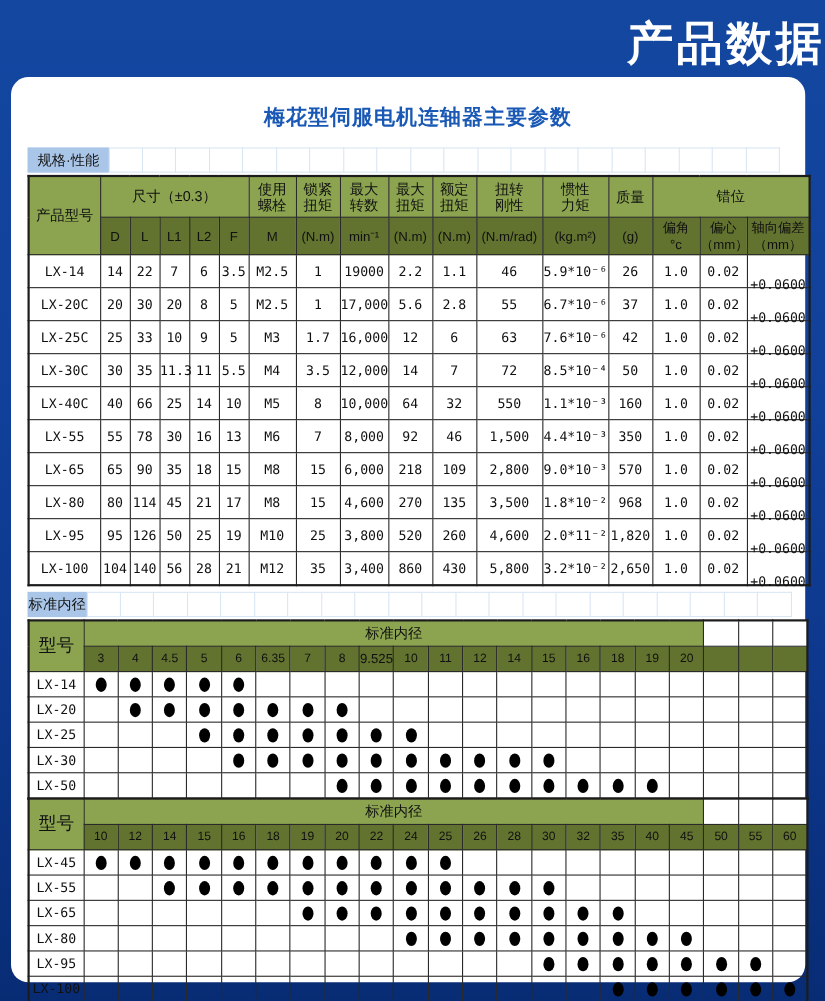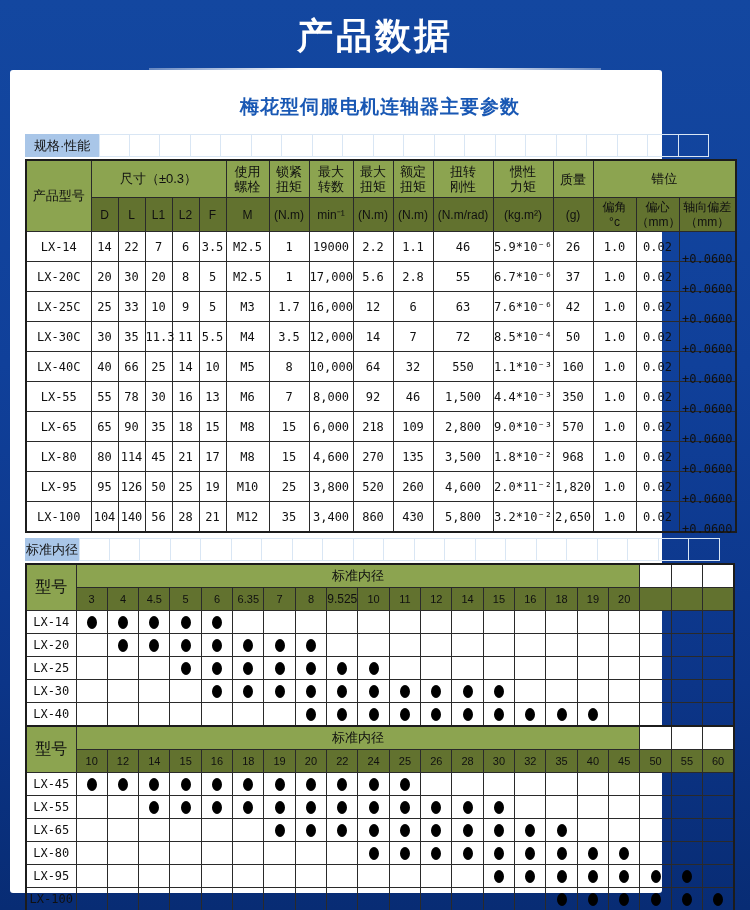--- a/index.html
+++ b/index.html
@@ -1,26 +1,26 @@
 <!DOCTYPE html>
 <html><head>
 <meta charset="utf-8">
 <style>
   html,body{margin:0;padding:0;}
   .page{width:750px;height:910px;position:relative;overflow:hidden;
     background:linear-gradient(180deg,#1347a0 0%,#10409a 40%,#0c3588 75%,#082c74 100%);
     font-family:"Liberation Sans",sans-serif;}
   
   .banner{padding-top:12px;}
-  .banner-title{color:#ffffff;font-size:36px;font-weight:bold;text-align:center;letter-spacing:3px;}
+  .banner-title{color:#ffffff;font-size:42px;font-weight:bold;text-align:right;letter-spacing:3px;}
   .banner-underline{width:452px;height:2px;margin:7px auto 0;
     background:linear-gradient(90deg,rgba(255,255,255,.35),#ffffff 33% 67%,rgba(255,255,255,.35));}
   
-  .card{position:absolute;left:10px;top:70px;width:652px;height:823px;background:#ffffff;
-    border-radius:3px;box-sizing:border-box;padding:14px 0 0 15px;}
+  .card{position:absolute;left:10px;top:70px;width:722px;height:823px;background:#ffffff;
+    border-radius:16px;box-sizing:border-box;padding:14px 0 0 15px;}
   .card-title{color:#1958b4;font-size:19px;font-weight:bold;text-align:center;width:710px;
     margin:10px 0 14px 0;letter-spacing:1px;}
   
   .tag-row{display:flex;width:710px;height:23px;margin-bottom:2px;}
   .tag-box{background:#a9c6e8;color:#151515;font-size:13px;line-height:23px;padding:0 9px;white-space:nowrap;}
   .tag-box.narrow{padding:0 1px;}
   .faint-cells{display:flex;flex:1;}
   .faint-cell{width:30.5px;flex:0 0 auto;border:1px solid #d9e6f4;border-left:none;box-sizing:border-box;}
   .faint-cell:first-child{border-left:1px solid #d9e6f4;}
   
@@ -519,21 +519,21 @@
             <td><span class="dot"></span></td>
             <td></td>
             <td></td>
             <td></td>
             <td></td>
             <td></td>
             <td></td>
             <td></td>
           </tr>
           <tr>
-            <td class="model">LX-40</td>
+            <td class="model">LX-50</td>
             <td></td>
             <td></td>
             <td></td>
             <td></td>
             <td></td>
             <td></td>
             <td></td>
             <td><span class="dot"></span></td>
             <td><span class="dot"></span></td>
             <td><span class="dot"></span></td>

